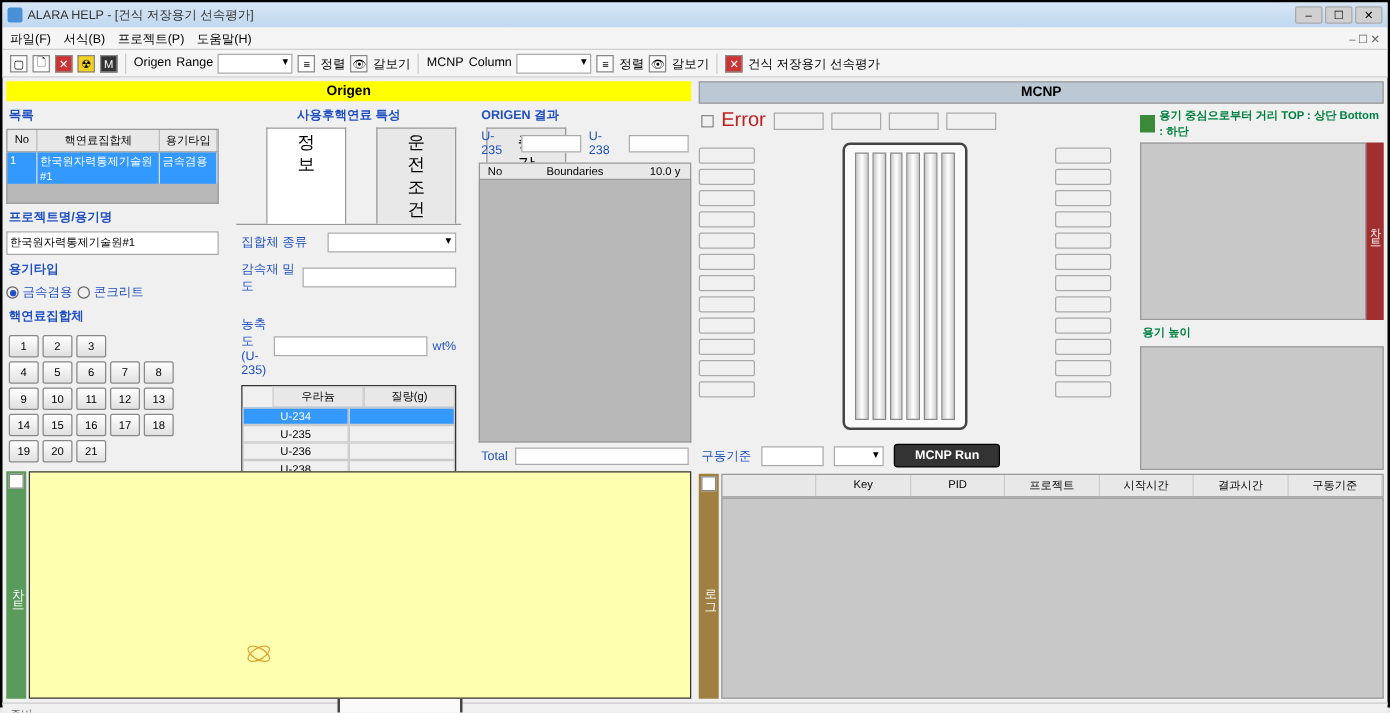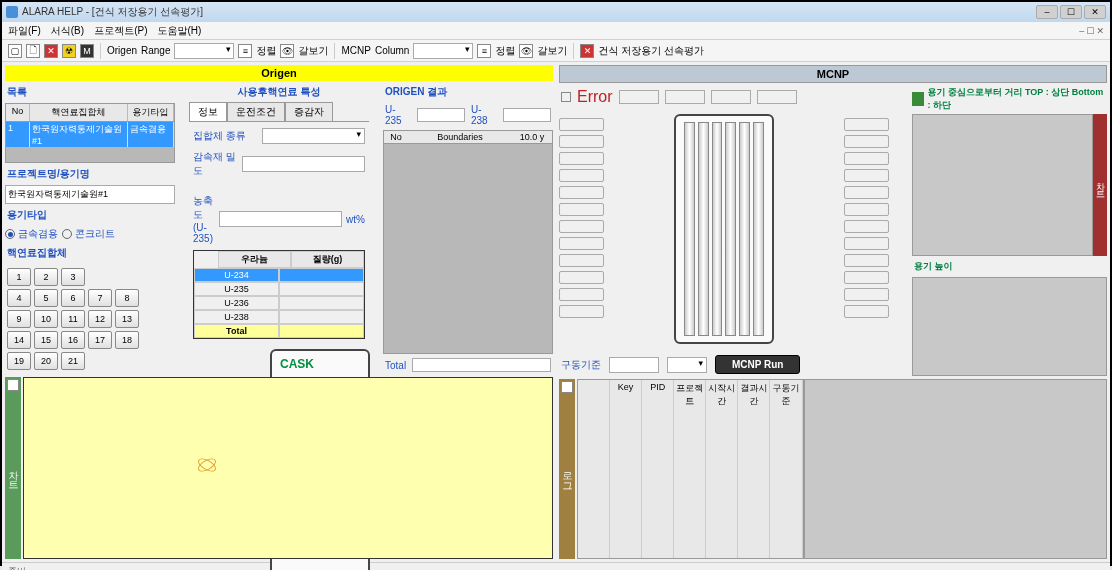--- a/index.html
+++ b/index.html
@@ -49,34 +49,34 @@
 .field-row { display: flex; align-items: center; gap: 4px; font-size: 10px; padding: 1px 0; }
 .text-input { border: 1px solid #aaa; height: 16px; background: #fff; flex: 1; padding: 0 2px; font-size: 9px; }
 .radio { display: inline-flex; align-items: center; gap: 3px; }
 .radio .dot { width: 10px; height: 10px; border: 1px solid #666; border-radius: 50%; display: inline-flex; align-items: center; justify-content: center; }
 .radio .dot.on::after { content: ""; width: 5px; height: 5px; background: #2050c0; border-radius: 50%; }
 
 .numpad { display: grid; grid-template-columns: repeat(5, 24px); gap: 3px; padding: 4px 2px; }
 .numpad .nbtn { height: 18px; border: 1px solid #888; background: linear-gradient(#fff, #e0e0e0); text-align: center; line-height: 17px; font-size: 9px; border-radius: 2px; }
 
 .tabrow { display: flex; border-bottom: 1px solid #999; }
-.tab { padding: 2px 8px; font-size: 10px; border: 1px solid #999; border-bottom: none; background: #e8e8e8; }
+.tab { padding: 2px 24px; font-size: 14px; border: 1px solid #999; border-bottom: none; background: #e8e8e8; margin-left: 24px; }
 .tab.active { background: #fff; }
 
 .form-area { padding: 4px; display: flex; flex-direction: column; gap: 6px; }
 .form-field { display: flex; align-items: center; gap: 4px; }
 .form-field .lbl { color: #2050c0; font-size: 10px; width: 65px; }
 .form-field .unit { color: #2050c0; font-size: 10px; }
 .dropdown { border: 1px solid #aaa; height: 16px; background: #fff; flex: 1; position: relative; }
 .dropdown::after { content: "▾"; position: absolute; right: 3px; top: 0; font-size: 9px; }
 
 .uranium-table { border: 1px solid #333; }
 .uranium-table .urow { display: flex; }
 .uranium-table .urow > div { flex: 1; padding: 1px 2px; border: 1px solid #ccc; text-align: center; font-size: 9px; }
-.uranium-table .urow.hd { background: #e8e8e8; font-weight: bold; margin-left: 24px; }
+.uranium-table .urow.hd { background: #e8e8e8; font-weight: normal; margin-left: 24px; }
 .uranium-table .urow.sel { background: #3399ff; color: #fff; }
 .uranium-table .urow.total { background: #ffff99; font-weight: bold; }
 
 .logo { padding: 4px; text-align: center; }
 .logo .alogo { display: inline-flex; align-items: center; gap: 2px; }
 .logo .atom { width: 20px; height: 20px; position: relative; }
 .logo .atom::before { content: ""; position: absolute; width: 18px; height: 8px; border: 1px solid #e0a030; border-radius: 50%; top: 6px; left: 0; transform: rotate(30deg); }
 .logo .atom::after { content: ""; position: absolute; width: 18px; height: 8px; border: 1px solid #e0a030; border-radius: 50%; top: 6px; left: 0; transform: rotate(-30deg); }
 .logo .alara { font-size: 14px; font-weight: bold; color: #d01050; }
 .logo .cask { font-size: 12px; font-weight: bold; color: #009040; }
@@ -415,21 +415,21 @@
           </div>
         </div>
       </div>
 
       <div class="r-bottom">
         <div class="vtab-green" style="background:#a08040">
           <span class="vico"></span>
           <span class="vtxt">로그</span>
           <span></span>
         </div>
-        <div style="flex:1;display:flex;flex-direction:row">
+        <div style="flex:1;display:flex;flex-direction:column">
           <div class="log-header bluegray-light-bg">
             <div style="width:20px"></div>
             <div>Key</div>
             <div>PID</div>
             <div>프로젝트</div>
             <div>시작시간</div>
             <div>결과시간</div>
             <div>구동기준</div>
           </div>
           <div class="log-body"></div>

